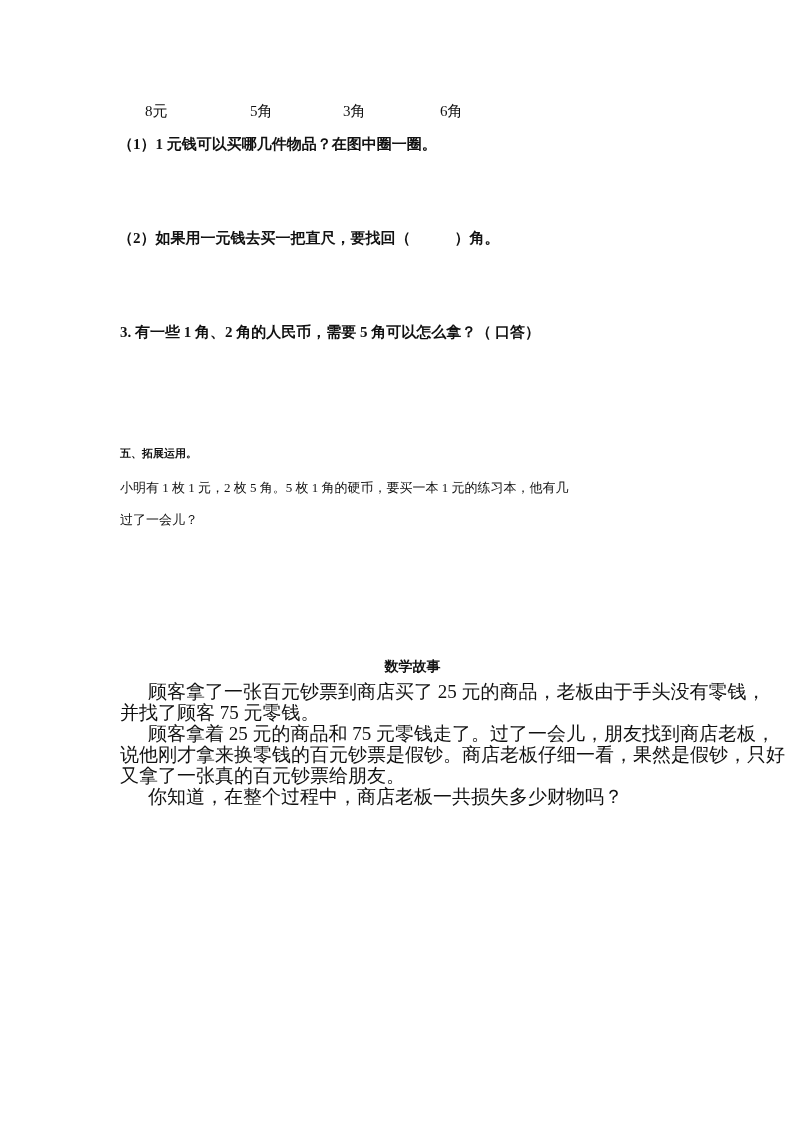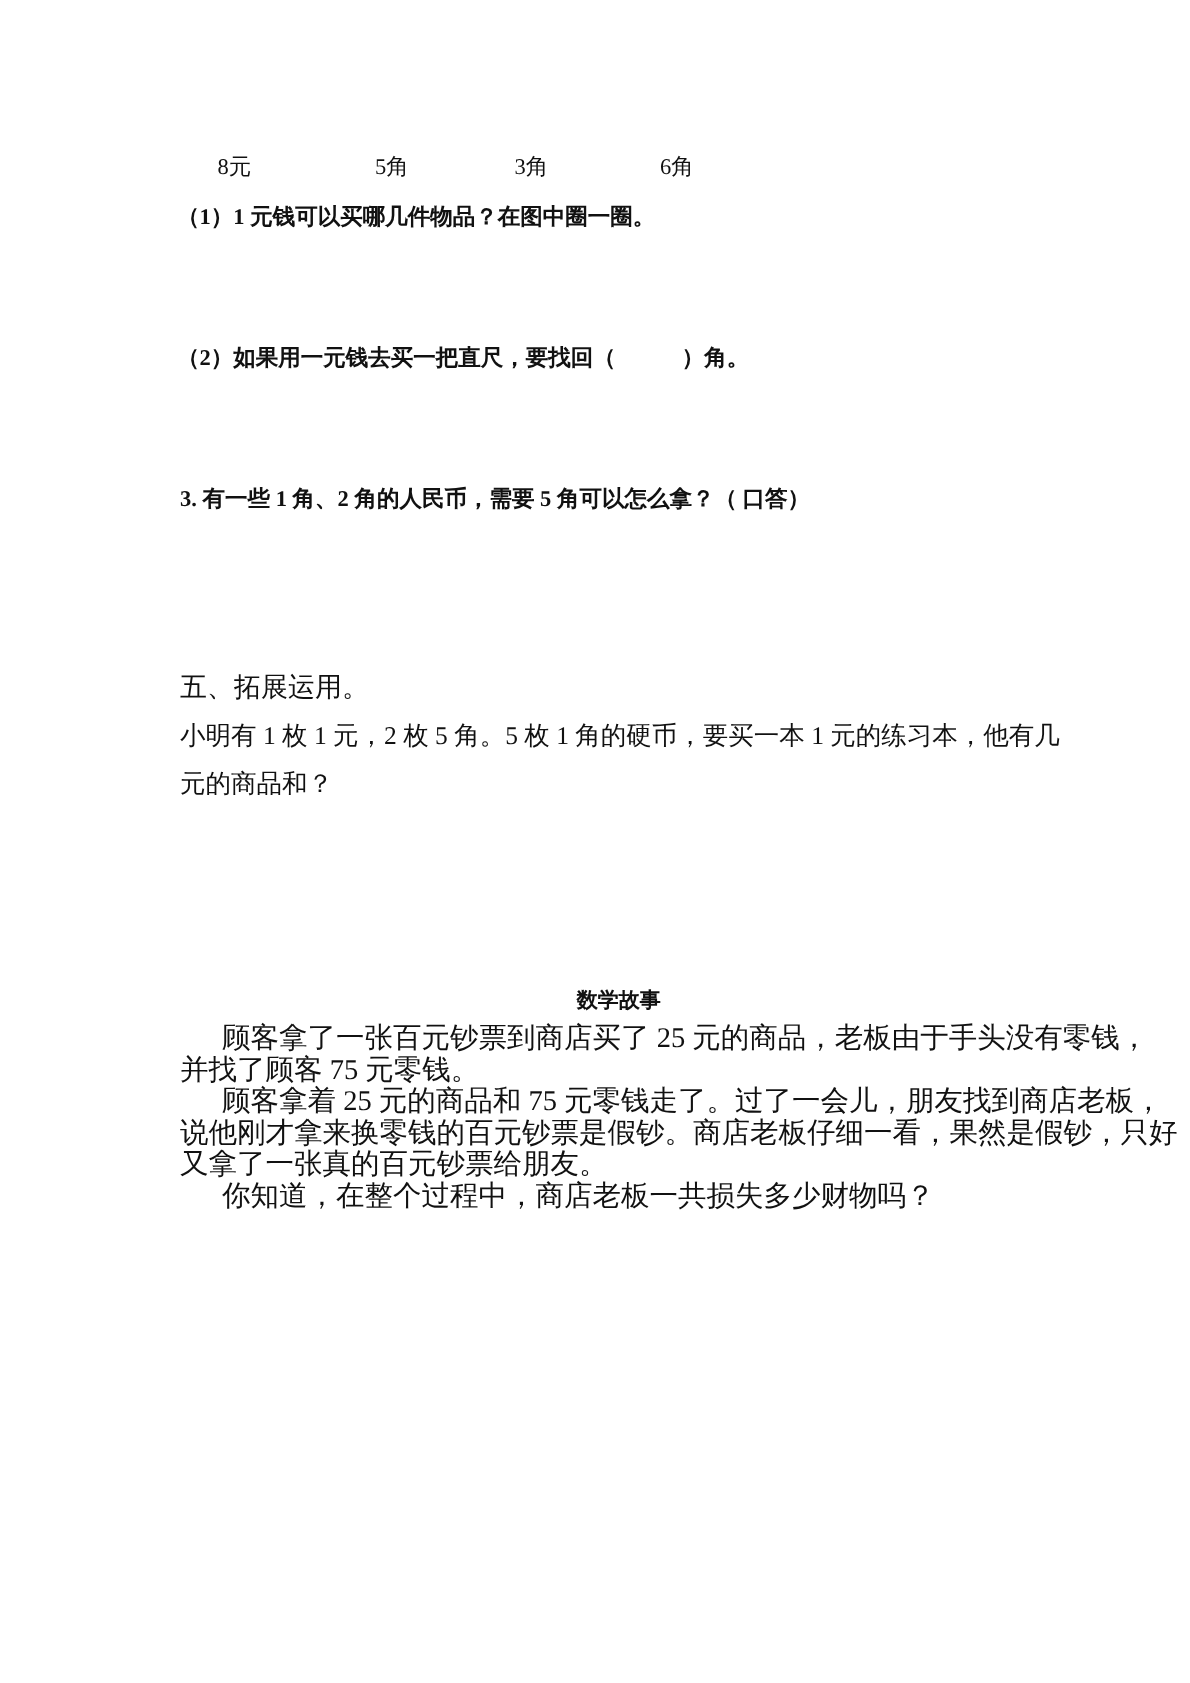--- a/index.html
+++ b/index.html
@@ -18,26 +18,26 @@
     .abs { position: absolute; white-space: nowrap; }
     .price {
       font-size: 15px;
       top: 102px;
     }
     .q-line {
       font-size: 15px;
       font-weight: bold;
     }
     .section-title {
-      font-weight: normal;
-      font-size: 18px;
+      font-weight: bold;
+      font-size: 11px;
       font-family: "DejaVu Sans", "Liberation Sans", sans-serif;
     }
     .para {
-      font-size: 17px;
+      font-size: 13px;
     }
     .story-title {
       font-weight: bold;
       font-size: 14px;
       font-family: "DejaVu Sans", "Liberation Sans", sans-serif;
       left: 0;
       width: 825px;
       text-align: center;
     }
     .story-line {
@@ -63,21 +63,21 @@
 <div class="abs q-line" style="left:118px; top:135px;">（1）1 元钱可以买哪几件物品？在图中圈一圈。</div>
 
 <div class="abs q-line" style="left:118px; top:229px;">
   <span>（2）如果用一元钱去买一把直尺，要找回（</span><span class="blank-paren"></span><span>）角。</span>
 </div>
 
 <div class="abs q-line" style="left:120px; top:323px;">3.  有一些 1 角、2 角的人民币，需要 5 角可以怎么拿？（  口答）</div>
 
 <div class="abs section-title" style="left:120px; top:446px;">五、拓展运用。</div>
 <div class="abs para" style="left:120px; top:479px;">小明有 1 枚 1 元，2 枚 5 角。5 枚 1 角的硬币，要买一本 1 元的练习本，他有几</div>
-<div class="abs para" style="left:120px; top:511px;">元的商品和？</div>
+<div class="abs para" style="left:120px; top:511px;">过了一会儿？</div>
 
 <div class="abs story-title" style="top:658px;">数学故事</div>
 <div class="abs story-line indent" style="top:679px;">顾客拿了一张百元钞票到商店买了 25 元的商品，老板由于手头没有零钱，</div>
 <div class="abs story-line" style="top:700px;">并找了顾客 75 元零钱。</div>
 <div class="abs story-line indent" style="top:721px;">顾客拿着 25 元的商品和 75 元零钱走了。过了一会儿，朋友找到商店老板，</div>
 <div class="abs story-line" style="top:742px;">说他刚才拿来换零钱的百元钞票是假钞。商店老板仔细一看，果然是假钞，只好</div>
 <div class="abs story-line" style="top:763px;">又拿了一张真的百元钞票给朋友。</div>
 <div class="abs story-line indent" style="top:784px;">你知道，在整个过程中，商店老板一共损失多少财物吗？</div>
 
 </body></html>

